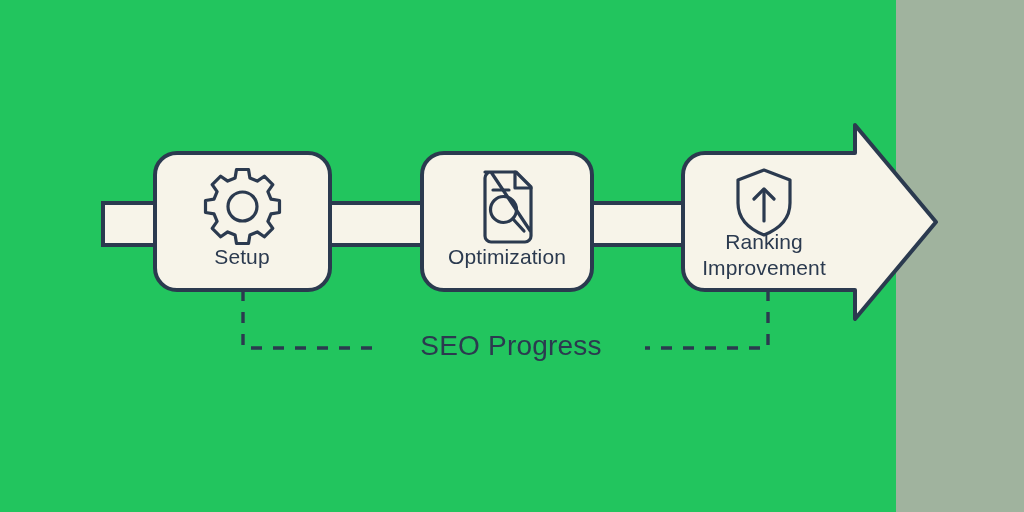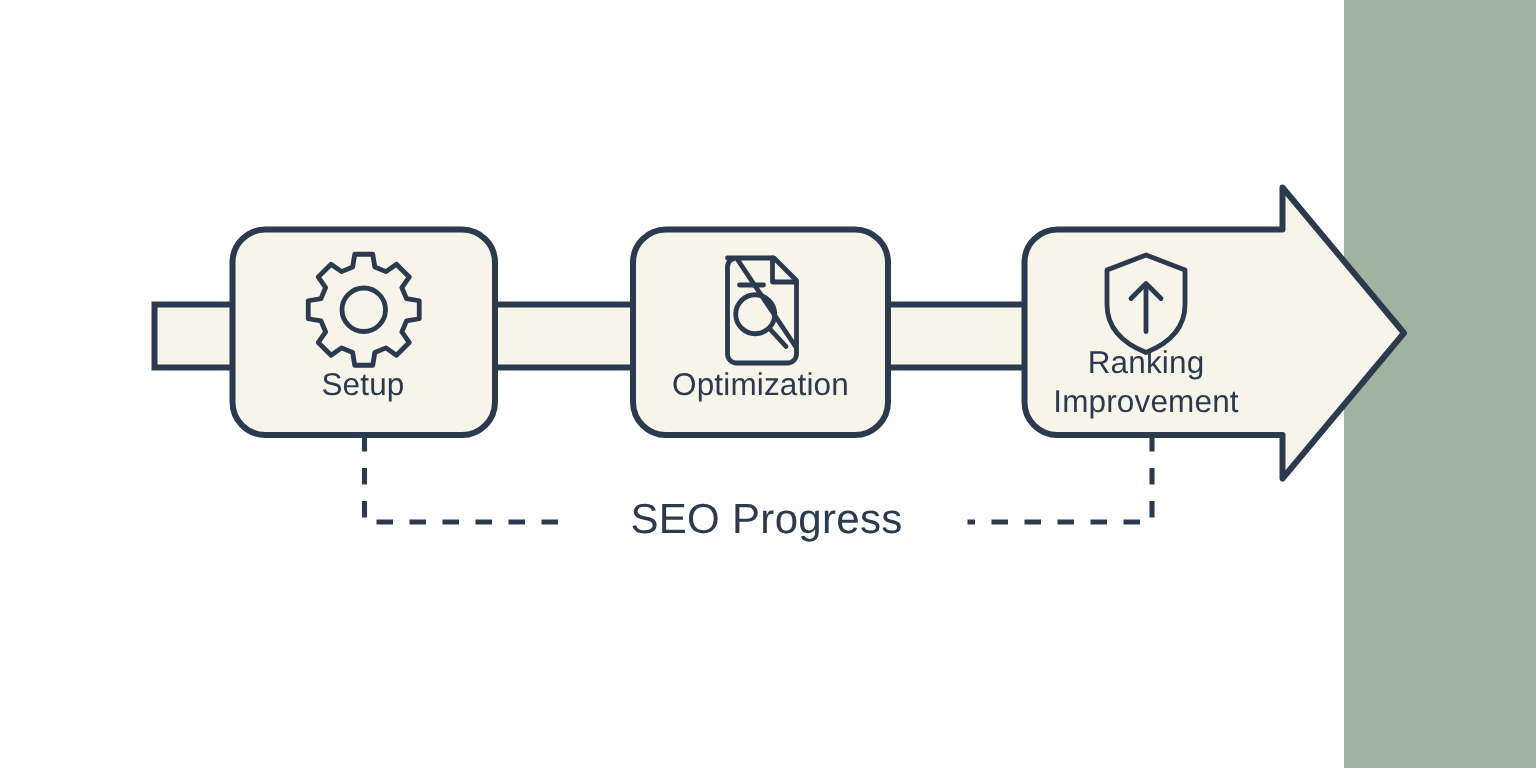--- a/index.html
+++ b/index.html
@@ -10,21 +10,21 @@
     width: 1024px;
     height: 512px;
     overflow: hidden;
     font-family: "Liberation Sans", sans-serif;
     background: #a0b39e;
   }
   #diagram-root {
     position: relative;
     width: 896px;
     height: 512px;
-    background: #ffffff;
+    background: #22c55e;
   }
   #flow-svg {
     position: absolute;
     left: 0;
     top: 0;
     width: 1024px;
     height: 512px;
     display: block;
   }
   .node-label {

